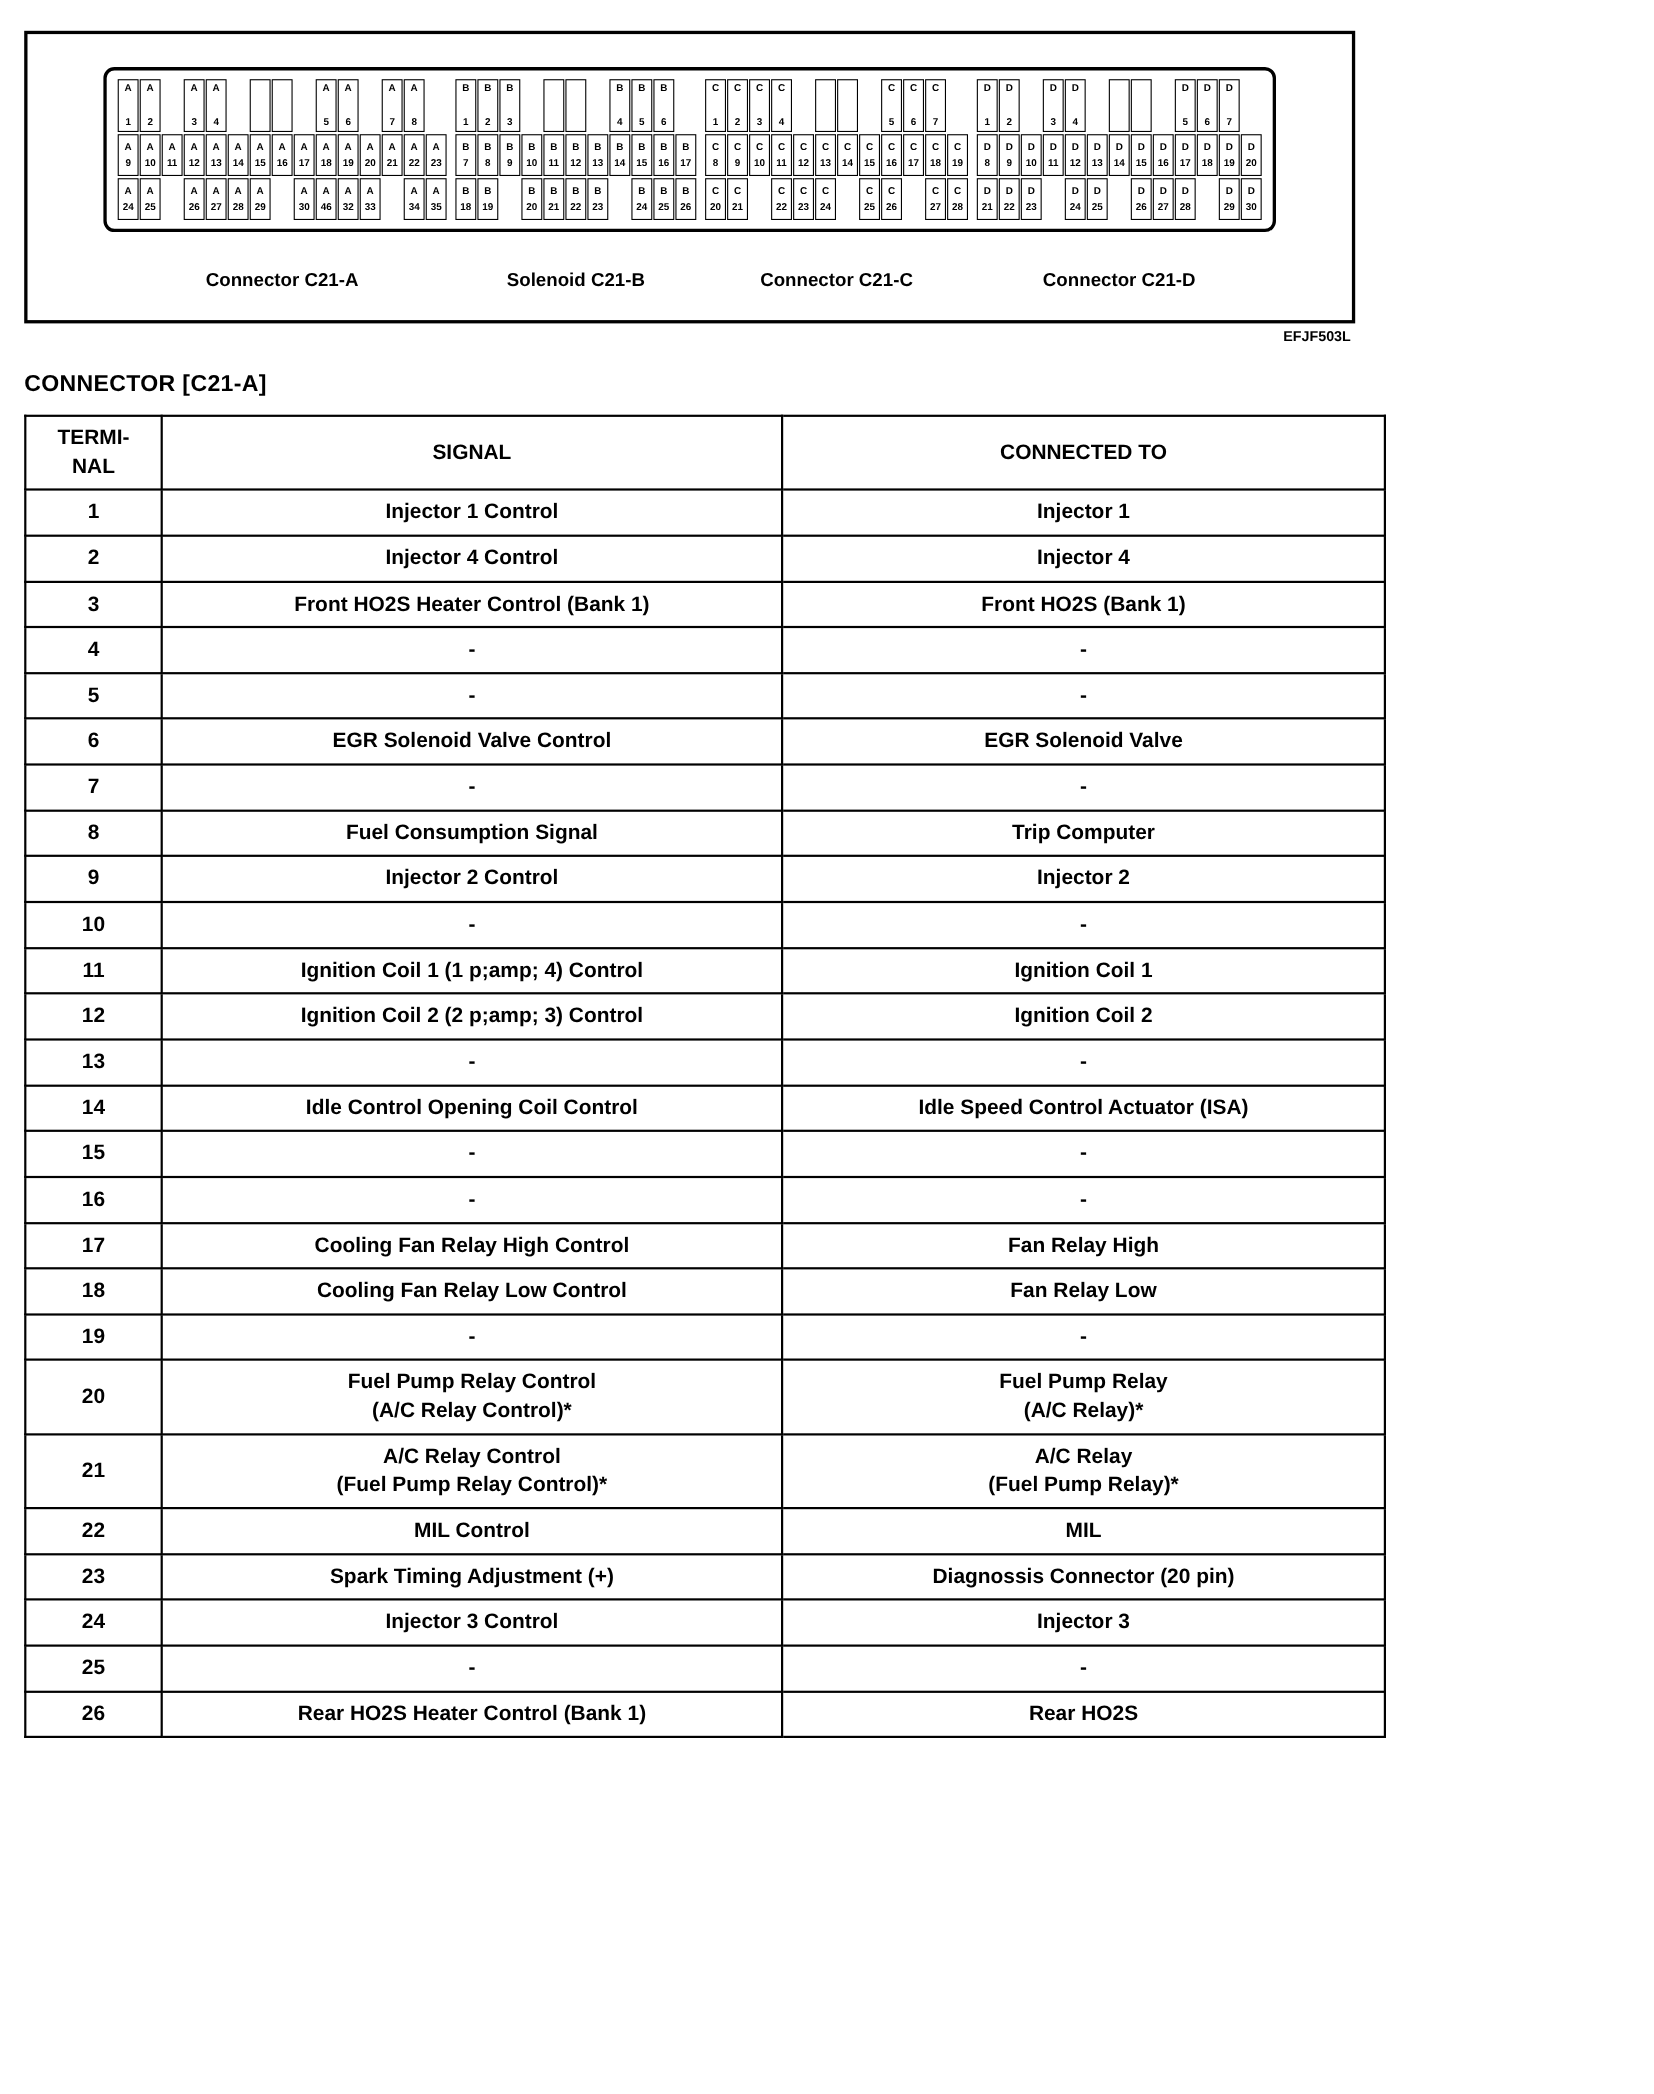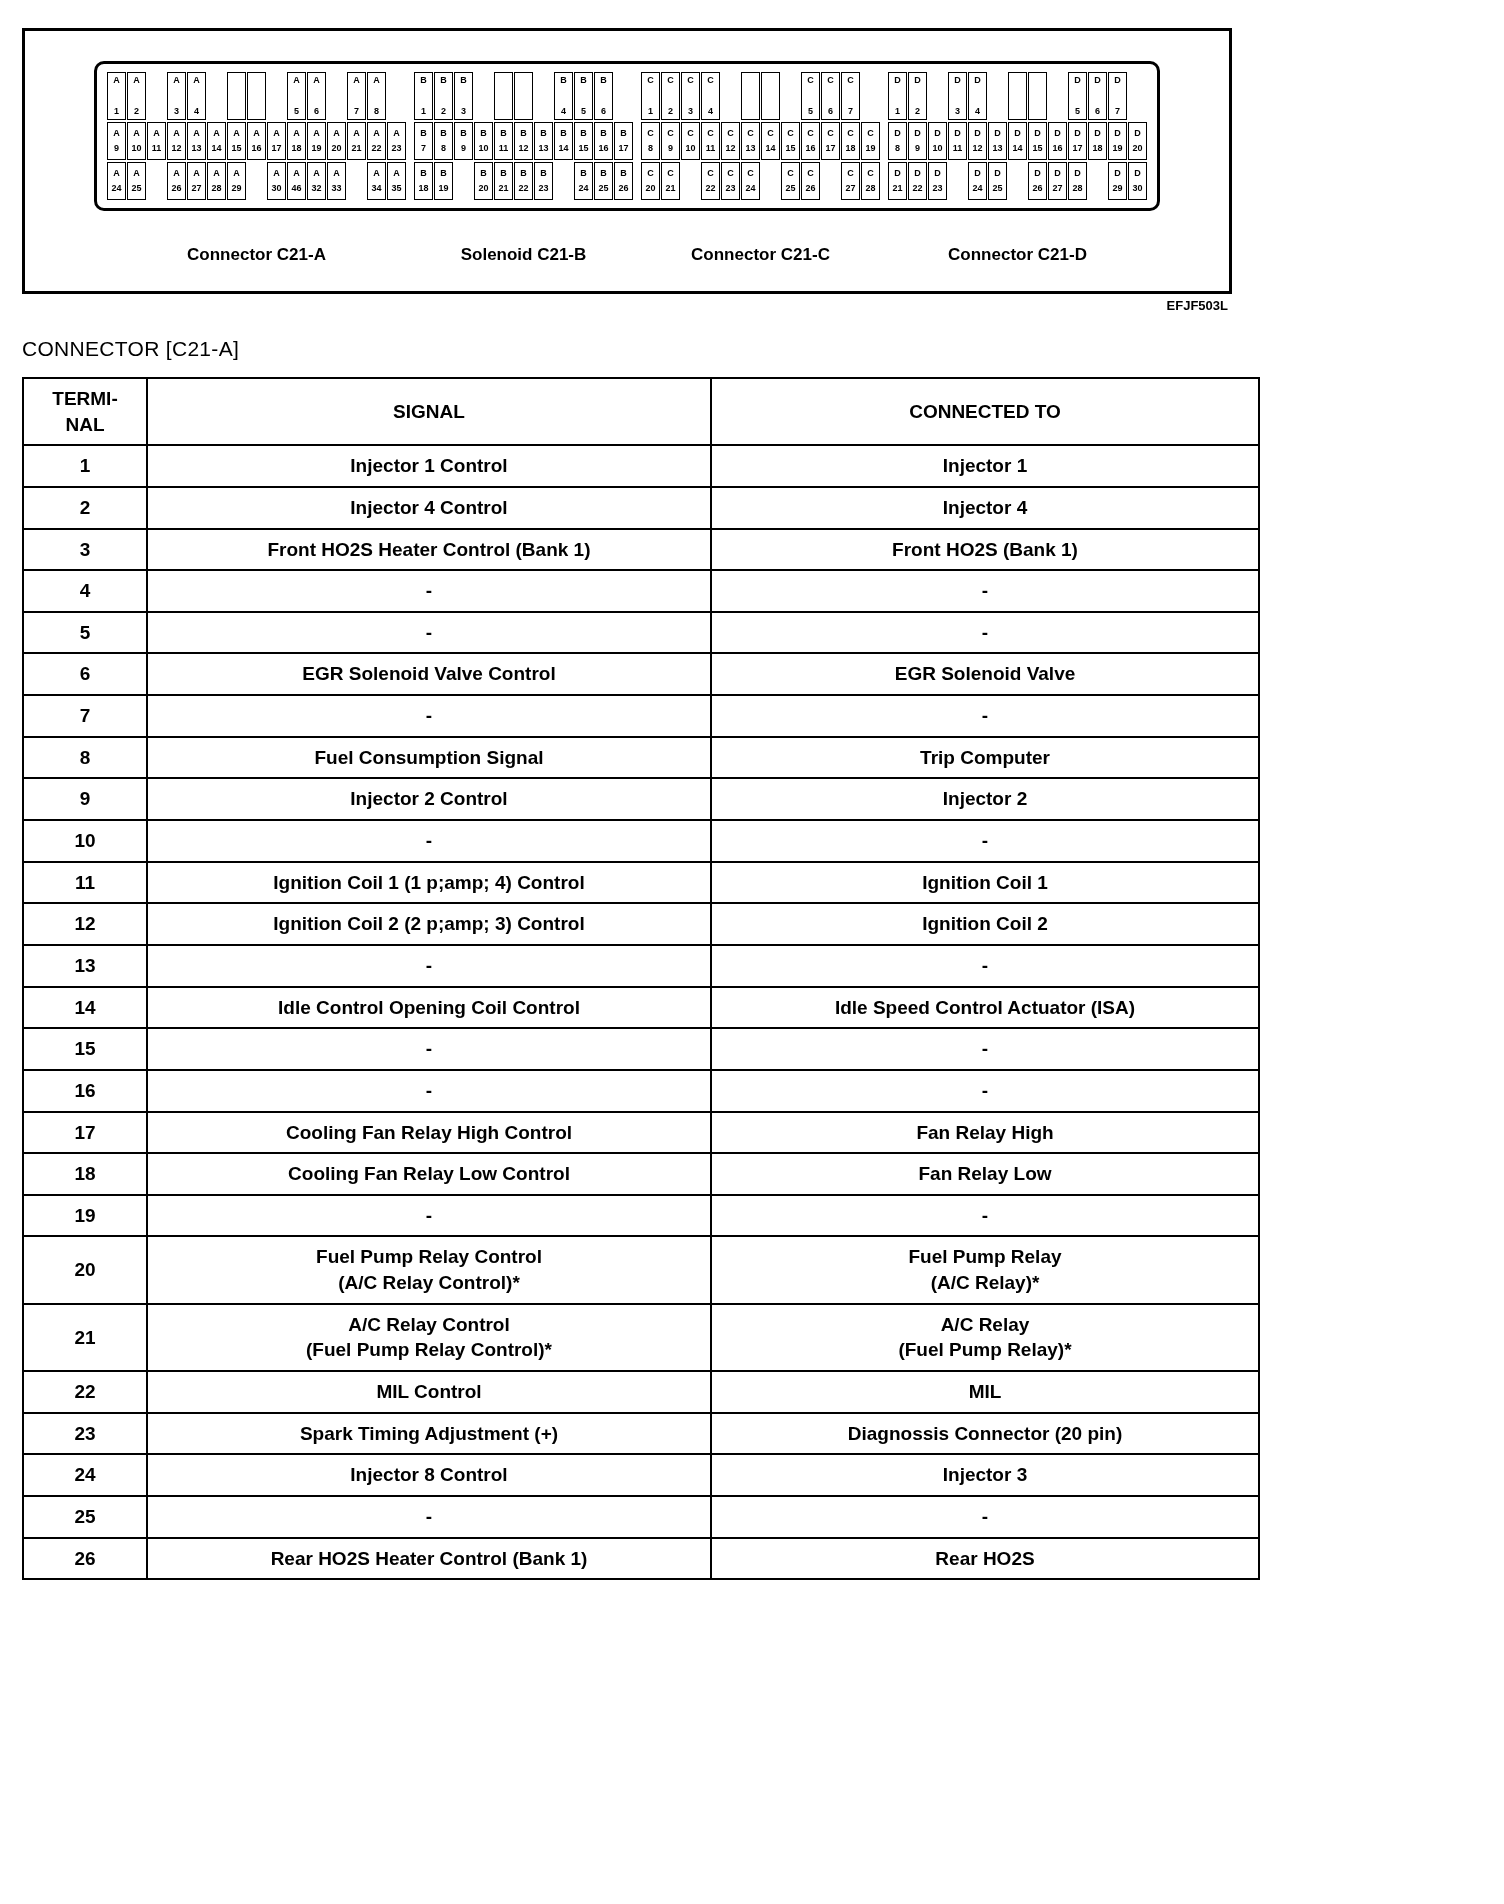--- a/index.html
+++ b/index.html
@@ -54,21 +54,21 @@
     text-align: center; font-size: 19px; font-weight: bold;
     margin-top: 24px; letter-spacing: 0.4px;
   }
   .figure-code {
     width: 1210px; text-align: right;
     font-size: 13px; font-weight: bold;
     margin-top: 4px; padding-right: 4px; box-sizing: border-box;
   }
 
   
-  .section-heading { font-size: 21px; font-weight: normal; margin-top: 24px; letter-spacing: 0.3px; }
+  .section-heading { font-size: 21px; font-weight: bold; margin-top: 24px; letter-spacing: 0.3px; }
 
   
   table.pin-table {
     border-collapse: collapse;
     margin-top: 16px;
     width: 1182px;
     table-layout: fixed;
   }
   table.pin-table th, table.pin-table td {
     border: 2.4px solid #000;
@@ -770,21 +770,21 @@
           <td class="signal-cell">MIL Control</td>
           <td class="conn-cell">MIL</td>
         </tr>
         <tr>
           <td class="term-cell">23</td>
           <td class="signal-cell">Spark Timing Adjustment (+)</td>
           <td class="conn-cell">Diagnossis Connector (20 pin)</td>
         </tr>
         <tr>
           <td class="term-cell">24</td>
-          <td class="signal-cell">Injector 8 Control</td>
+          <td class="signal-cell">Injector 3 Control</td>
           <td class="conn-cell">Injector 3</td>
         </tr>
         <tr>
           <td class="term-cell">25</td>
           <td class="signal-cell">-</td>
           <td class="conn-cell">-</td>
         </tr>
         <tr>
           <td class="term-cell">26</td>
           <td class="signal-cell">Rear HO2S Heater Control (Bank 1)</td>

